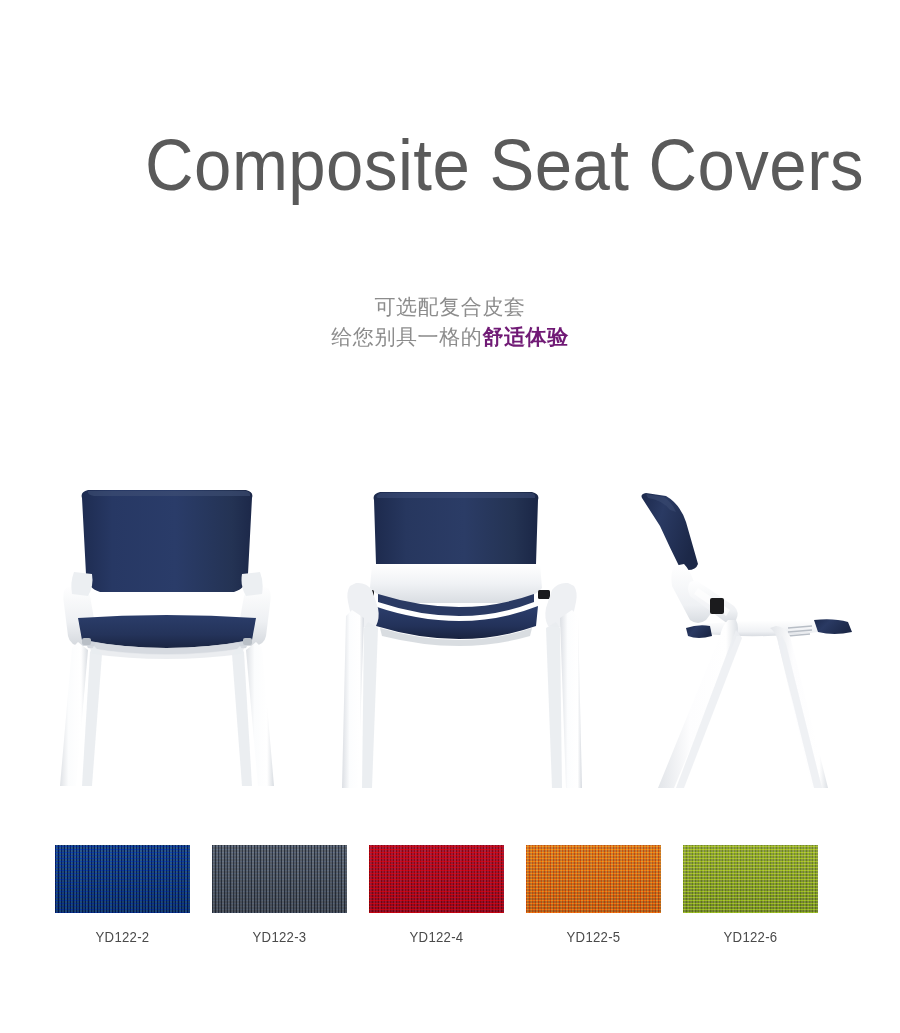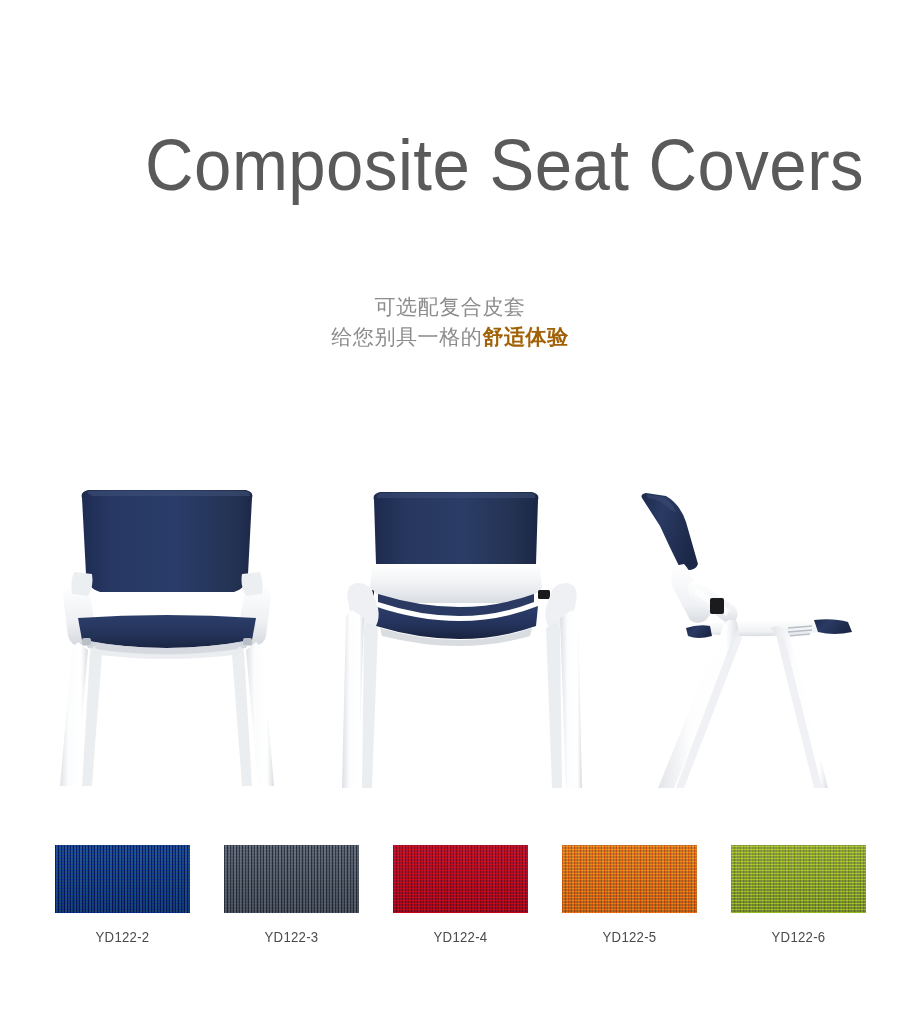--- a/index.html
+++ b/index.html
@@ -45,21 +45,21 @@
     text-align: center;
   }
   .subtitle-line {
     font-size: 21px;
     line-height: 30px;
     color: #8c8c8c;
     font-weight: 400;
     letter-spacing: 0.6px;
   }
   .subtitle-strong {
-    color: #a16207;
+    color: #701a75;
     font-weight: 700;
     letter-spacing: 0.6px;
   }
 
   
   .gallery {
     position: absolute;
     left: 0;
     top: 470px;
     width: 900px;
@@ -75,21 +75,21 @@
   .chair-back  { left: 336px; width: 252px; }
   .chair-side  { left: 636px; width: 244px; }
 
   
   .swatches {
     position: absolute;
     left: 55px;
     top: 845px;
     width: 800px;
     display: flex;
-    gap: 34px;
+    gap: 22px;
   }
   .swatch-cell {
     width: 135px;
   }
   .swatch-chip {
     width: 135px;
     height: 68px;
     position: relative;
     overflow: hidden;
   }

